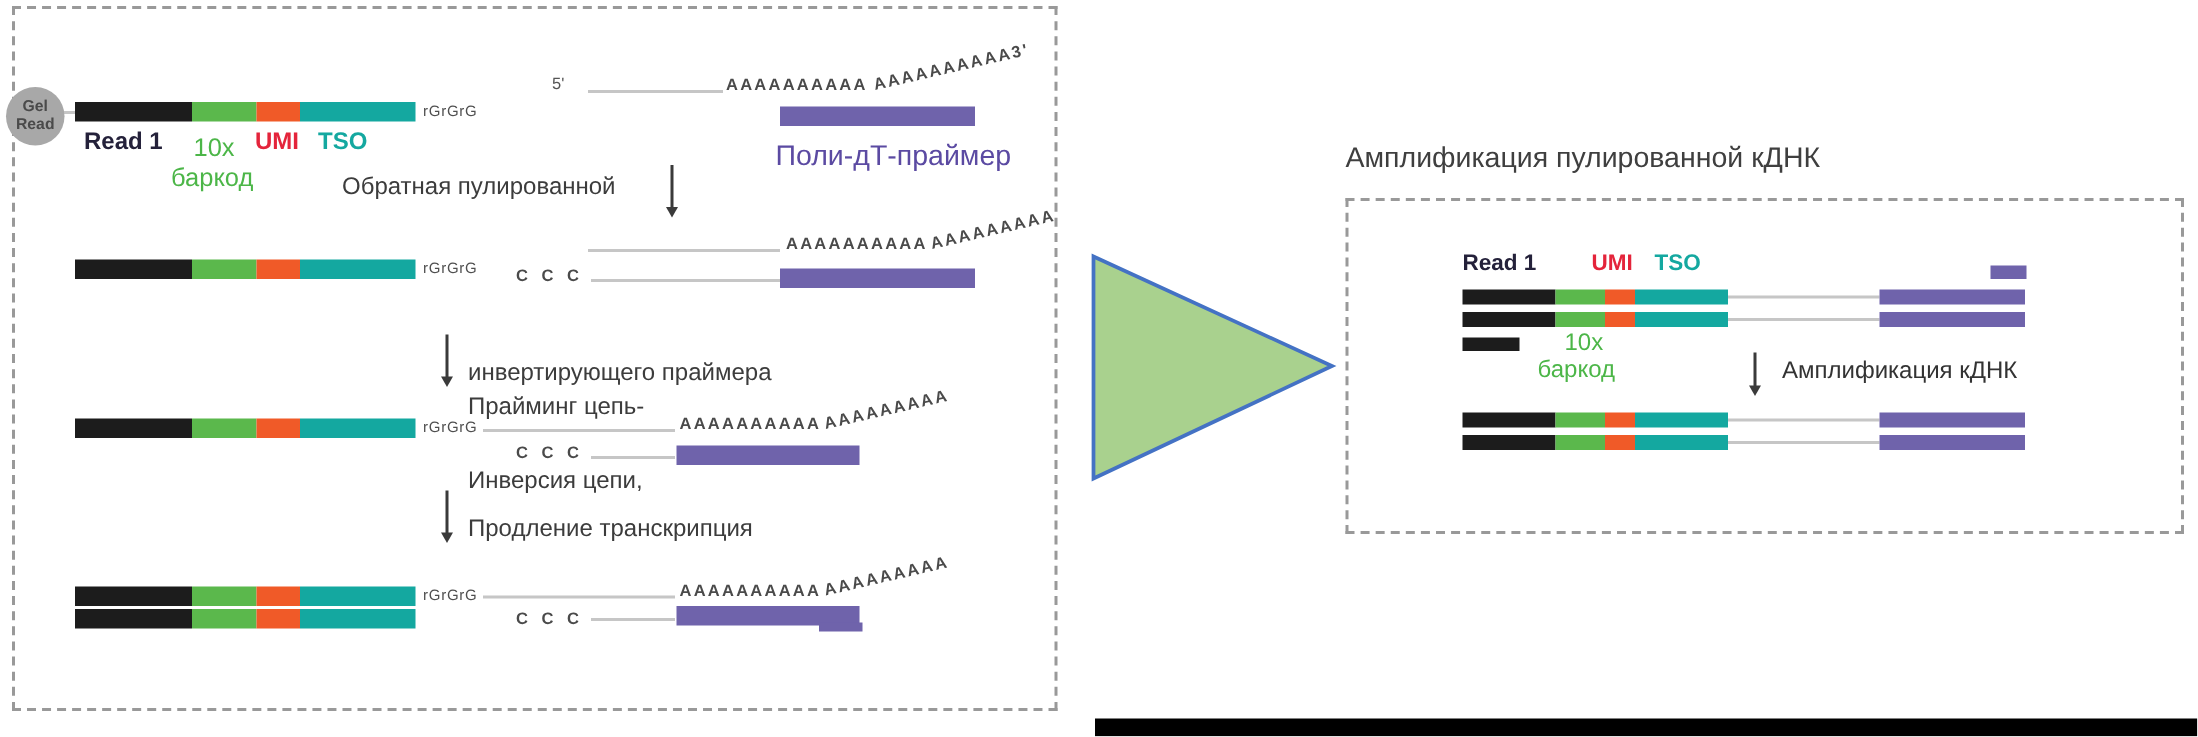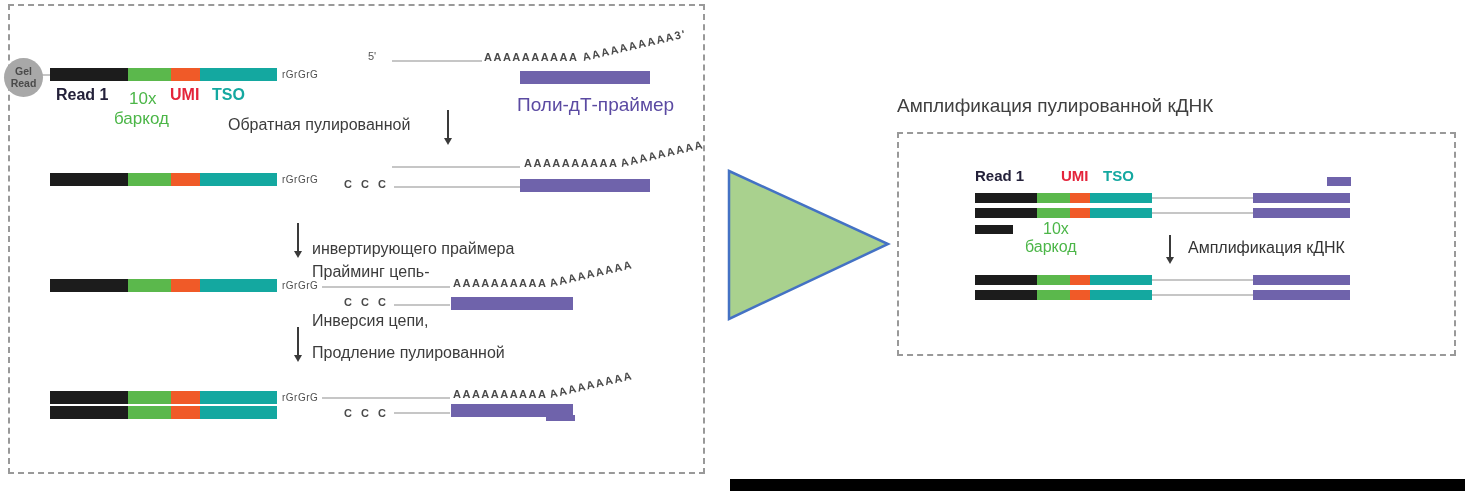--- a/index.html
+++ b/index.html
@@ -99,21 +99,21 @@
   <span class="rg" style="left:282px;top:280px;">rGrGrG</span>
   <div class="strand" style="left:322px;top:286px;width:128px;"></div>
   <span class="polya" style="left:453px;top:277px;">AAAAAAAAAA</span>
   <span class="polya rise" style="left:551px;top:277px;">AAAAAAAAA</span>
   <span class="ccc" style="left:344px;top:296px;">C C C</span>
   <div class="strand" style="left:394px;top:304px;width:56px;"></div>
   <div class="purplebar" style="left:451px;top:297px;width:122px;"></div>
 
   <div class="varrow" style="left:297px;top:327px;height:32px;"></div>
   <span class="steptext" style="left:312px;top:312px;">Инверсия цепи,</span>
-  <span class="steptext" style="left:312px;top:344px;">Продление пулированной</span>
+  <span class="steptext" style="left:312px;top:344px;">Продление транскрипция</span>
 
   <div class="construct lp" style="left:50px;top:391px;">
     <span class="seg-black"></span>
     <span class="seg-green"></span>
     <span class="seg-orange"></span>
     <span class="seg-teal"></span>
   </div>
   <span class="rg" style="left:282px;top:392px;">rGrGrG</span>
   <div class="strand" style="left:322px;top:397px;width:128px;"></div>
   <span class="polya" style="left:453px;top:388px;">AAAAAAAAAA</span>

